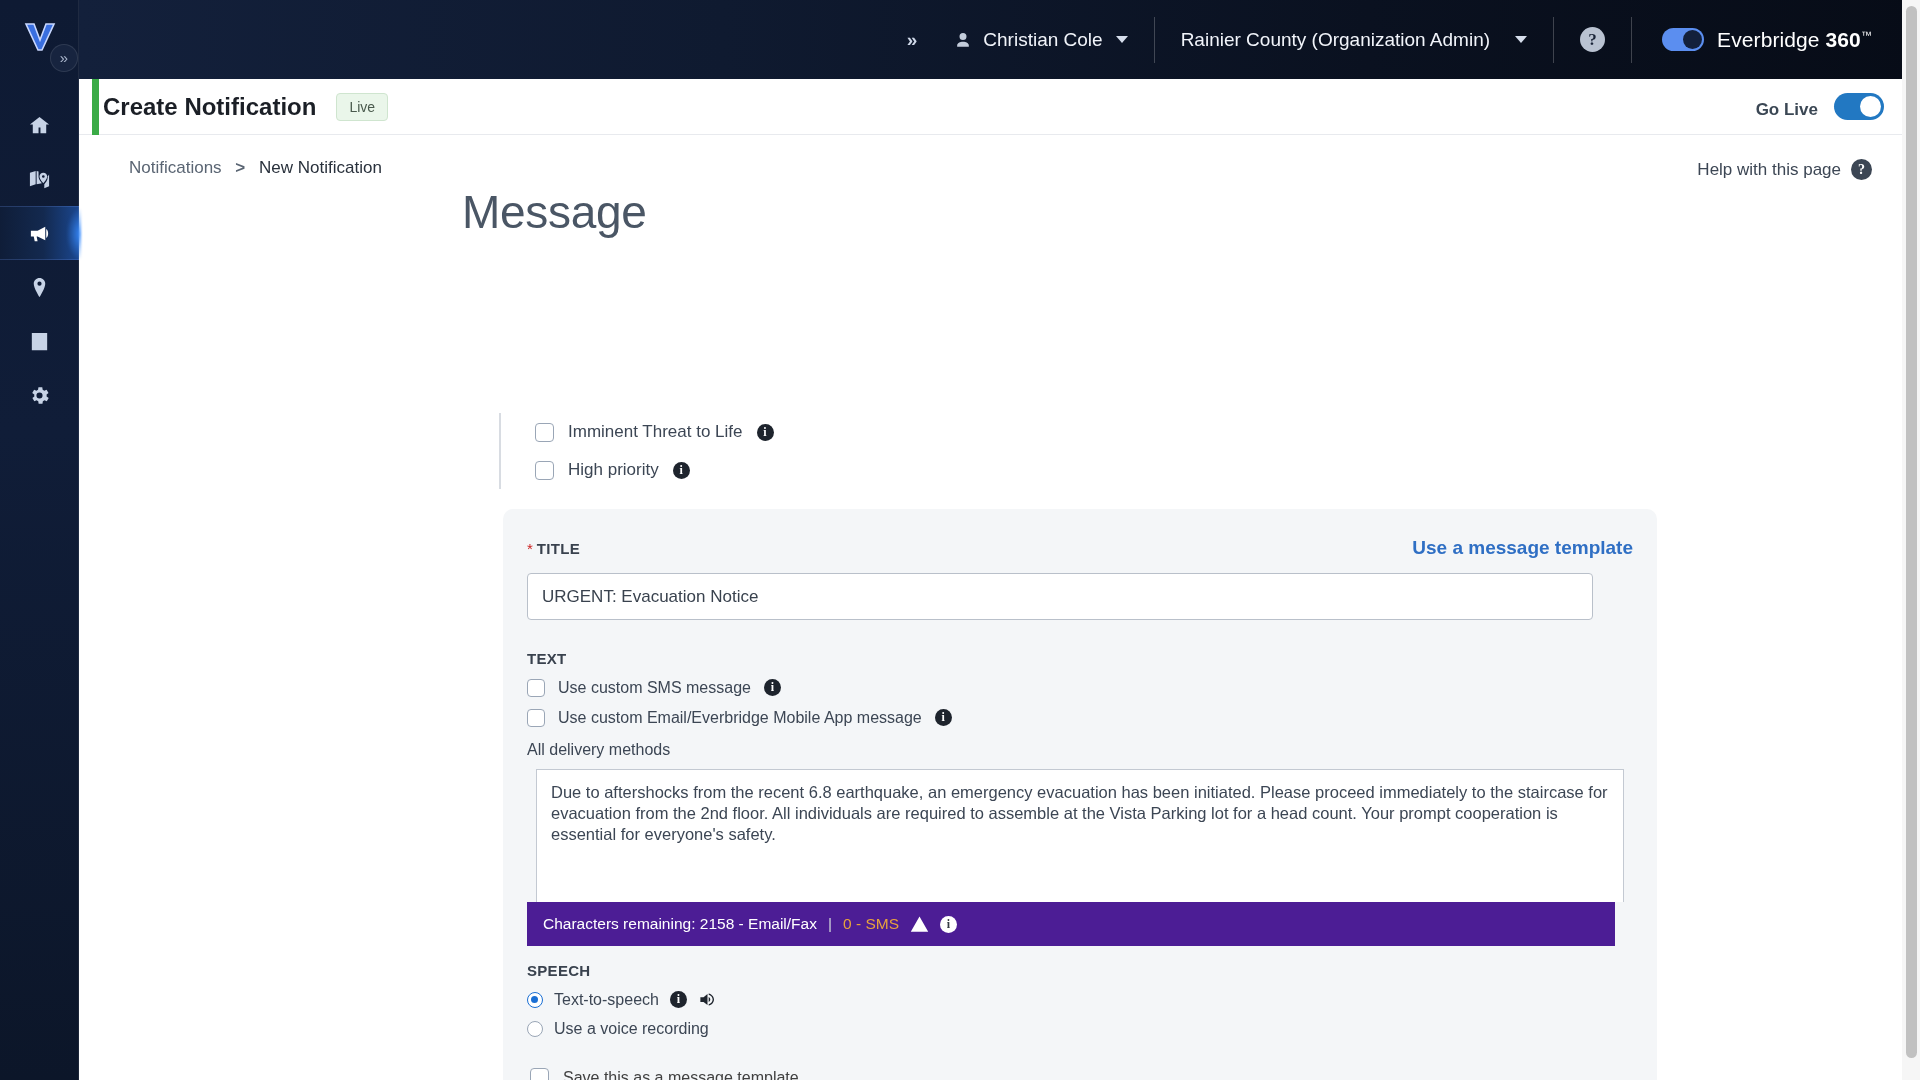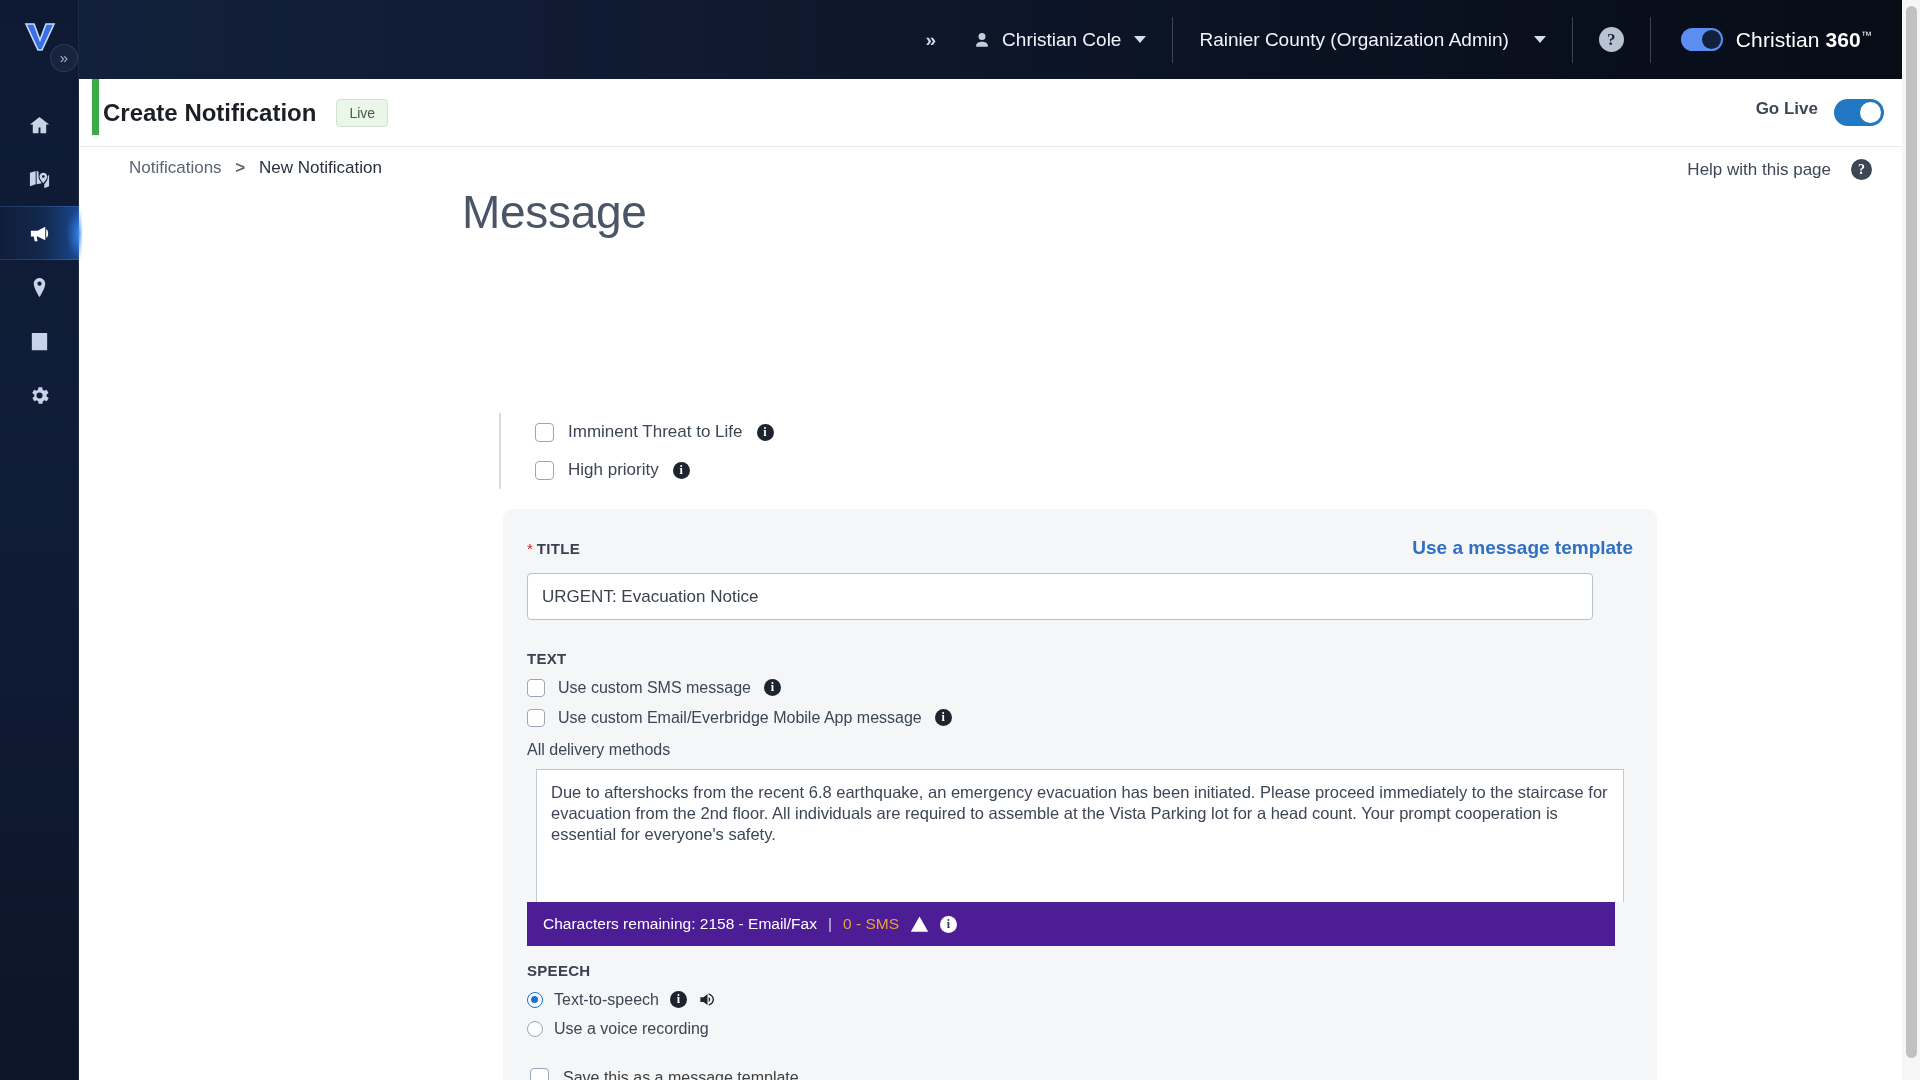--- a/index.html
+++ b/index.html
@@ -103,39 +103,39 @@
     width: 25px; height: 25px; border-radius: 50%;
     background: #b9c2d1; color: #1a2438;
     font-size: 17px; font-weight: bold; text-align: center; line-height: 25px;
     font-family: "Liberation Serif", serif;
   }
   .avatar-ico svg { width: 20px; height: 20px; fill: #c3ccdb; display: block; }
 
   
   #pageheader {
     position: absolute; left: 79px; top: 79px;
-    width: 1841px; height: 68px;
+    width: 1841px; height: 56px;
     background: #ffffff;
     border-bottom: 1px solid #e8eaee;
     display: flex; align-items: center;
     z-index: 10;
   }
   #pageheader:before{
     content:""; position: absolute; left: 13px; top: 0; width: 7px; height: 56px;
     background: #3aab46;
   }
   .ph-title {
     margin-left: 24px; font-size: 24px; font-weight: bold; color: #1b1f26;
   }
   .ph-badge {
     margin-left: 20px;
     background: #eaf6ea; border: 1px solid #cfe5cf; color: #4a5a4d;
     font-size: 14px; padding: 5px 12px; border-radius: 4px;
   }
-  .ph-right { margin-left: auto; margin-right: 36px; display: flex; align-items: flex-start; gap: 16px; }
+  .ph-right { margin-left: auto; margin-right: 36px; display: flex; align-items: flex-end; gap: 16px; }
   .ph-right .golive { font-size: 17px; font-weight: bold; color: #3b4754; }
   .toggle-golive {
     width: 50px; height: 27px; border-radius: 14px;
     background: #2278c2; position: relative; cursor: pointer;
   }
   .toggle-golive:after{
     content:""; position: absolute; right: 3px; top: 3px;
     width: 21px; height: 21px; border-radius: 50%; background: #fff;
   }
 
@@ -149,21 +149,21 @@
   .crumbs {
     position: absolute; left: 50px; top: 23px;
     font-size: 17px; color: #3c4654;
   }
   .crumbs .c-link { color: #5a6573; cursor: pointer; }
   .crumbs .c-sep { margin: 0 9px; font-weight: bold; color: #5a6573; }
   .crumbs .c-cur { color: #29313c; }
 
   .helppage {
     position: absolute; right: 48px; top: 24px;
-    display: flex; align-items: center; gap: 20px;
+    display: flex; align-items: center; gap: 10px;
     font-size: 17px; color: #3c4654; cursor: pointer;
   }
   .help-dark {
     width: 21px; height: 21px; border-radius: 50%;
     background: #3c4654; color: #fff; font-size: 14px; font-weight: bold;
     text-align: center; line-height: 21px; font-family: "Liberation Serif", serif;
   }
 
   h1.msg-title {
     position: absolute; left: 383px; top: 50px;
@@ -357,21 +357,21 @@
     <div class="tb-sep"></div>
 
     <div class="tb-help">
       <span class="icon-circle-q">?</span>
     </div>
 
     <div class="tb-sep"></div>
 
     <div class="tb-brand">
       <span class="toggle-blue"></span>
-      <span class="brandtxt"><span>Christian </span><b>360</b><span class="tm">™</span></span>
+      <span class="brandtxt"><span>Everbridge </span><b>360</b><span class="tm">™</span></span>
     </div>
   </header>
 
   <div id="pageheader">
     <div class="ph-title">Create Notification</div>
     <div class="ph-badge">Live</div>
     <div class="ph-right">
       <span class="golive">Go Live</span>
       <span class="toggle-golive"></span>
     </div>

